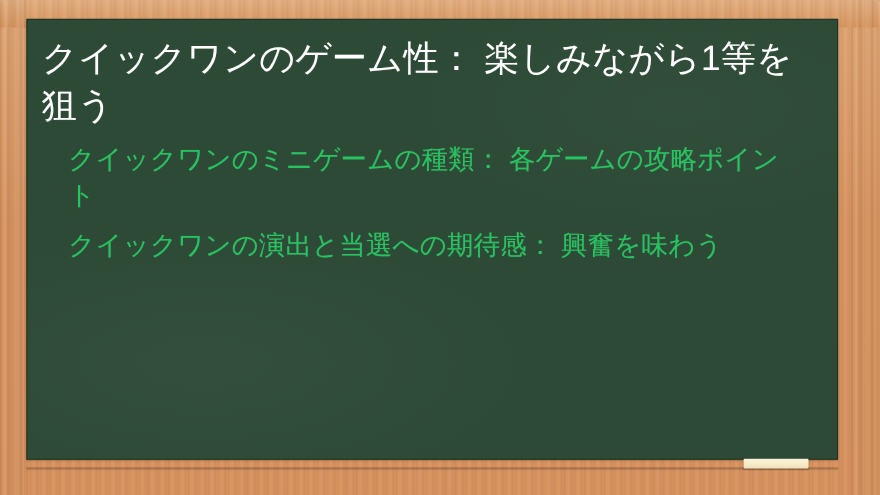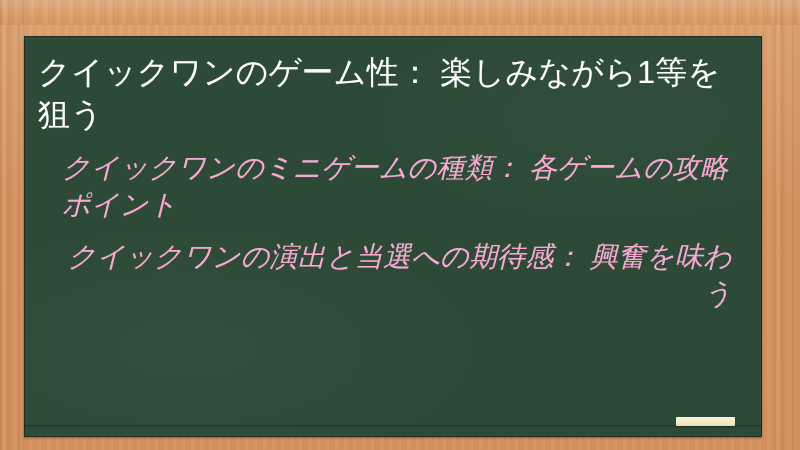--- a/index.html
+++ b/index.html
@@ -78,21 +78,21 @@
       rgba(255,255,255,0.06) 7px,
       rgba(0,0,0,0.04) 10px,
       rgba(0,0,0,0.00) 13px
     );
   }
 
   
   .chalkboard {
     position: absolute;
     left: 24px;
-    top: 36px;
+    top: 17px;
     width: 738px;
     height: 401px;
     background: #2d4a36;
     box-shadow:
       inset 0 0 0 1px rgba(0,0,0,0.35),
       0 1px 2px rgba(0,0,0,0.35);
     overflow: hidden;
   }
   
   .chalk-haze {
@@ -122,30 +122,29 @@
     padding-left: 0;
     text-shadow: 0 0 1px rgba(255,255,255,0.25);
   }
 
   .topic-list {
     list-style: none;
     margin: 0;
     padding: 0 0 0 24px;
   }
   .topic-item {
-    color: #f9a8d4;
-    font-size: 28px;
+    color: #22c55e;
+    font-size: 24px;
     line-height: 1.33;
     font-weight: 400;
     margin: 0 0 14px 0;
     letter-spacing: 0.2px;
     text-shadow: 0 0 1px rgba(255,255,255,0.18);
-    font-style: italic;
   }
-  .topic-item:last-child { margin-bottom: 17px; text-align: right; }
+  .topic-item:last-child { margin-bottom: 17px; }
 
   
   .chalk-stick {
     position: absolute;
     left: 676px;
     top: 417px;
     width: 59px;
     height: 9px;
     background: linear-gradient(180deg, #fbf3d8 0%, #f6ecc9 55%, #eadfb6 100%);
     border-radius: 1px;

